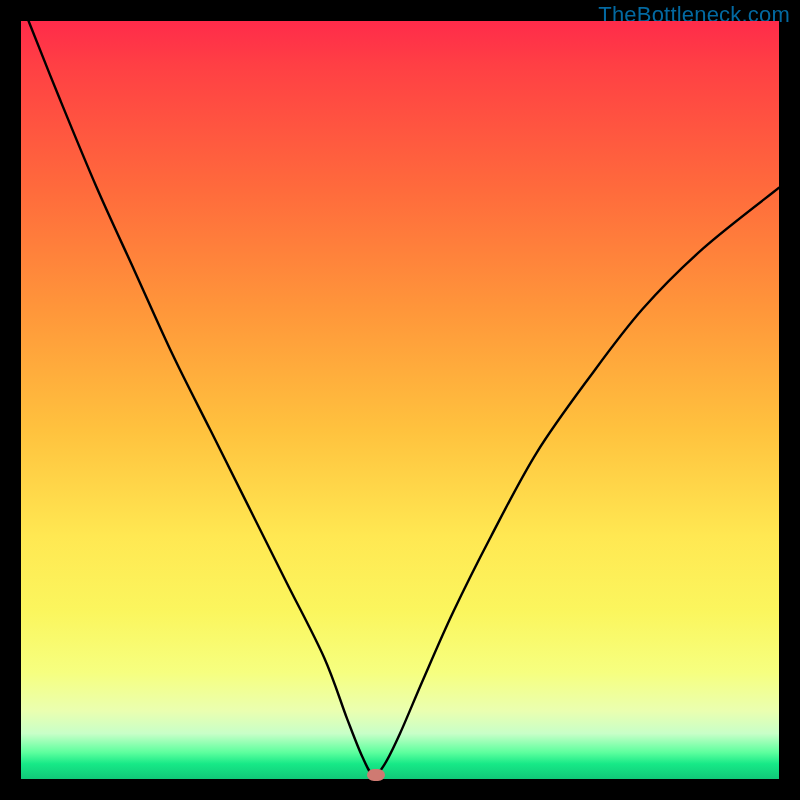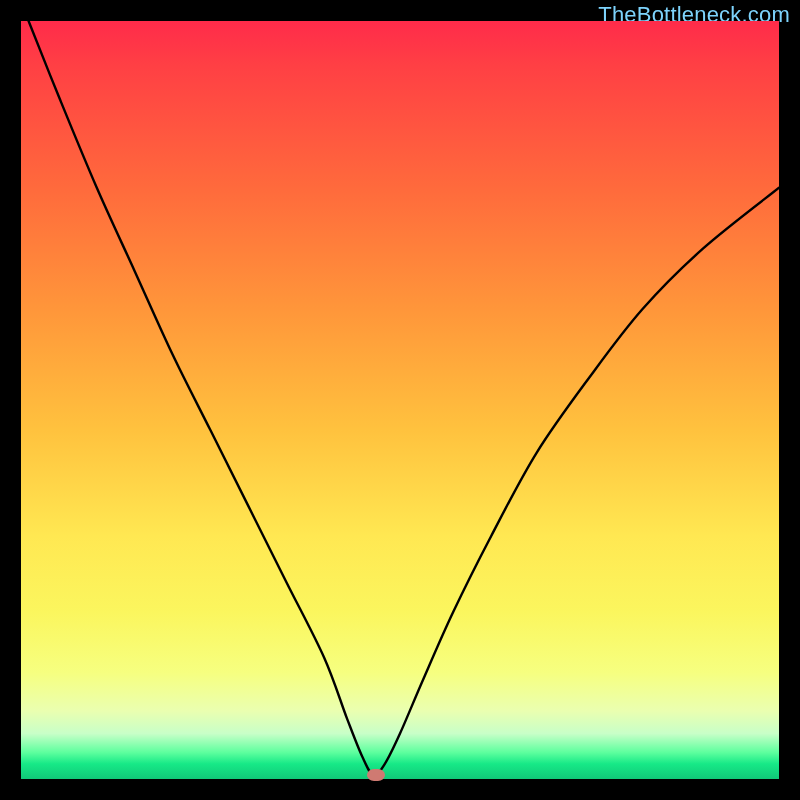--- a/index.html
+++ b/index.html
@@ -35,21 +35,21 @@
       #eaffb0 91%,
       #c8ffc8 94%,
       #5dff9e 96.5%,
       #17e987 98%,
       #10c878 100%);
   }
   .watermark {
     position: absolute;
     top: 2px;
     right: 10px;
-    color: #7dd3fc;
+    color: #0369a1;
     font-size: 22px;
     font-weight: 500;
     letter-spacing: 0.2px;
     user-select: none;
   }
   svg.curve {
     position: absolute;
     inset: 0;
     width: 758px;
     height: 758px;

